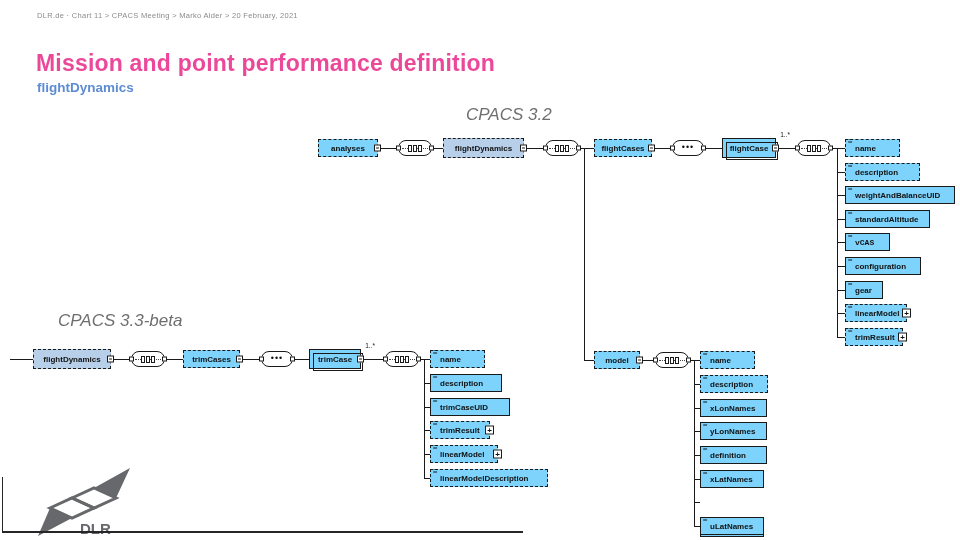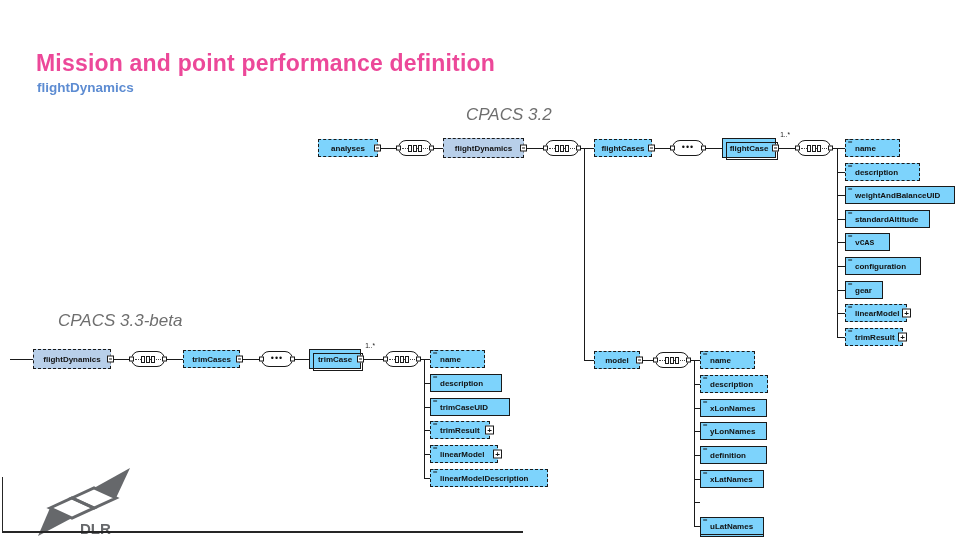--- a/index.html
+++ b/index.html
@@ -39,20 +39,21 @@
   .ptab.l{left:-3px;} .ptab.r{right:-3px;}
   .logo{position:absolute;left:38px;top:462px;}
   .frame-left{position:absolute;left:2px;top:477px;width:1px;height:56px;background:#262626;}
   .frame-bottom{position:absolute;left:2px;top:531px;width:521px;height:2px;background:#262626;}
 </style>
 </head>
 <body>
 
 <div class="slide">
 
+  <div class="breadcrumb">DLR.de · Chart 11   &gt; CPACS Meeting &gt; Marko Alder &gt; 20 February, 2021</div>
 
   <h1 class="title">Mission and point performance definition</h1>
 
   <div class="subtitle">
     <span class="blue">flightDynamics</span>
   </div>
 
   <div class="diagram-layer">
       <div class="dg-label" style="left: 466px; top: 105px;">CPACS 3.2</div>
       <div class="ln" style="left: 378px; top: 148px; width: 20px; height: 1px;"></div>

